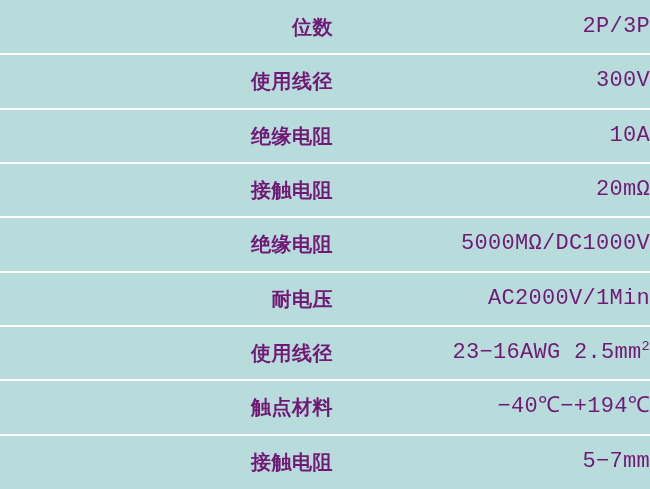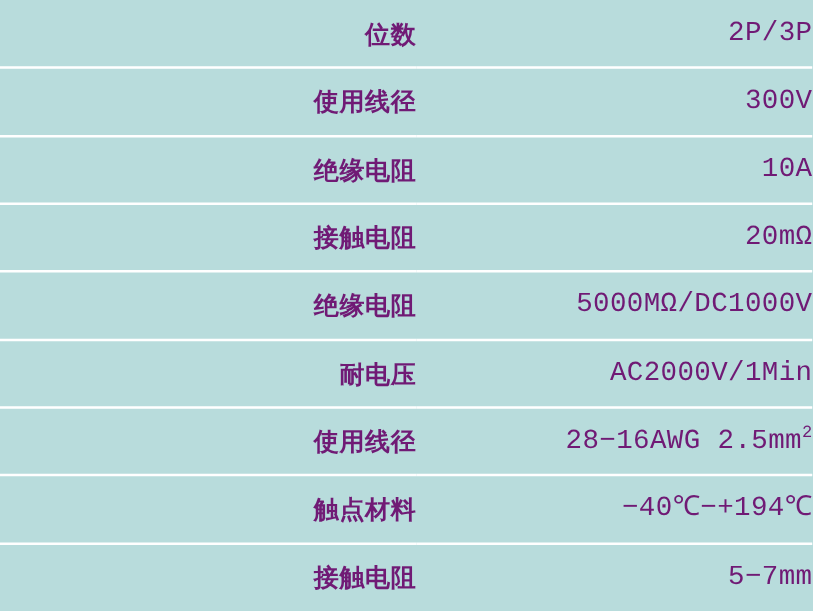--- a/index.html
+++ b/index.html
@@ -81,21 +81,21 @@
     <tr>
       <td class="label-cell">绝缘电阻</td>
       <td class="value-cell"><span class="val-text">5000MΩ/DC1000V</span><sup></sup></td>
     </tr>
     <tr>
       <td class="label-cell">耐电压</td>
       <td class="value-cell"><span class="val-text">AC2000V/1Min</span><sup></sup></td>
     </tr>
     <tr>
       <td class="label-cell">使用线径</td>
-      <td class="value-cell"><span class="val-text">28−16AWG  2.5mm</span><sup>2</sup></td>
+      <td class="value-cell"><span class="val-text">23−16AWG  2.5mm</span><sup>2</sup></td>
     </tr>
     <tr>
       <td class="label-cell">触点材料</td>
       <td class="value-cell"><span class="val-text">−40℃−+194℃</span><sup></sup></td>
     </tr>
     <tr>
       <td class="label-cell">接触电阻</td>
       <td class="value-cell"><span class="val-text">5−7mm</span><sup></sup></td>
     </tr>
   </tbody>

